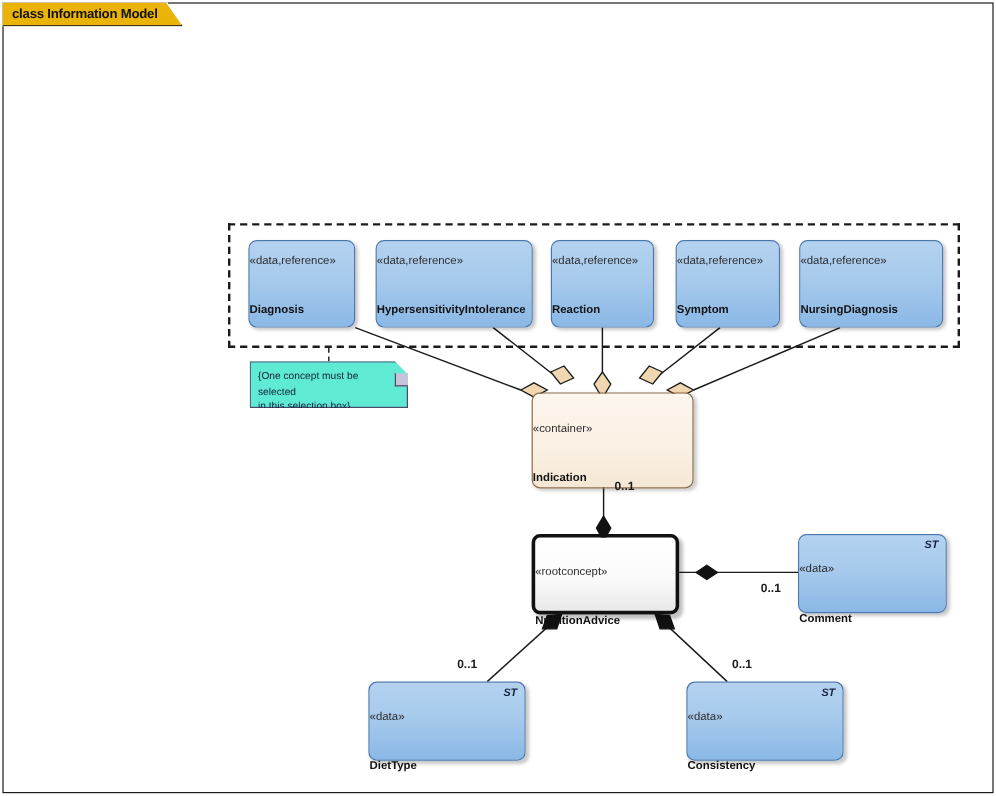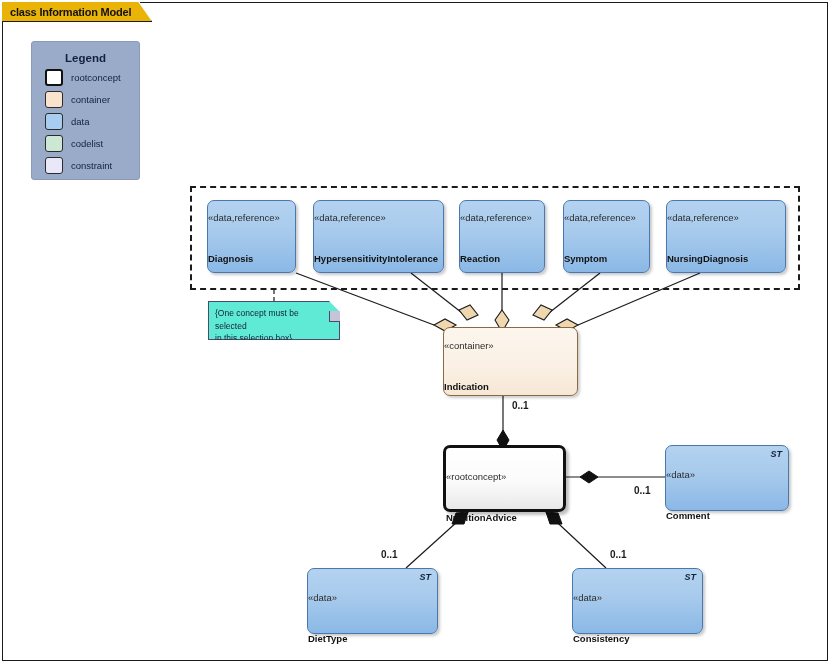--- a/index.html
+++ b/index.html
@@ -192,44 +192,20 @@
     <line class="ln" x1="566" y1="477" x2="665" y2="477"></line>
     <polygon class="dia-blk" points="580,477 589,471 598,477 589,483"></polygon>
 
     <line class="ln" x1="468" y1="512" x2="406" y2="568"></line>
     <polygon class="dia-blk" points="468,512 456,513 452,524 464,524"></polygon>
 
     <line class="ln" x1="546" y1="512" x2="606" y2="568"></line>
     <polygon class="dia-blk" points="546,512 558,513 562,524 550,524"></polygon>
   </svg>
 
-  <div id="legend">
-    <div id="legend-title">Legend</div>
-
-    <div class="legend-row">
-      <div class="swatch thick" style="background:#ffffff"></div>
-      <div class="legend-label">rootconcept</div>
-    </div>
-    <div class="legend-row">
-      <div class="swatch" style="background:#fae3cd"></div>
-      <div class="legend-label">container</div>
-    </div>
-    <div class="legend-row">
-      <div class="swatch" style="background:#a7cdf0"></div>
-      <div class="legend-label">data</div>
-    </div>
-    <div class="legend-row">
-      <div class="swatch" style="background:#cce8d5"></div>
-      <div class="legend-label">codelist</div>
-    </div>
-    <div class="legend-row">
-      <div class="swatch" style="background:#e8e8f8"></div>
-      <div class="legend-label">constraint</div>
-    </div>
-  </div>
 
   <div id="selection-box"></div>
 
   <div class="uml data-box" style="left:207px;top:200px;width:89px;height:73px;padding-top:10px;">
     <div class="stereo">«data,reference»</div>
     <div class="cname">Diagnosis</div>
   </div>
 
   <div class="uml data-box" style="left:313px;top:200px;width:131px;height:73px;padding-top:10px;">
     <div class="stereo">«data,reference»</div>
@@ -250,21 +226,21 @@
     <div class="stereo">«data,reference»</div>
     <div class="cname">NursingDiagnosis</div>
   </div>
 
   <div id="note">
     <div>{One concept must be selected</div>
     <div>in this selection box}</div>
   </div>
   <div id="note-fold"></div>
 
-  <div class="uml container-box" style="left:443px;top:327px;width:135px;height:69px;padding-top:11px;">
+  <div class="uml container-box" style="left:443px;top:327px;width:135px;height:80px;padding-top:23px;">
     <div class="stereo">«container»</div>
     <div class="cname">Indication</div>
   </div>
 
   <div class="uml root-box" style="left:443px;top:445px;width:123px;height:67px;padding-top:22px;">
     <div class="stereo">«rootconcept»</div>
     <div class="cname">NutritionAdvice</div>
   </div>
 
   <div class="uml data-box" style="left:665px;top:445px;width:124px;height:66px;padding-top:22px;">

